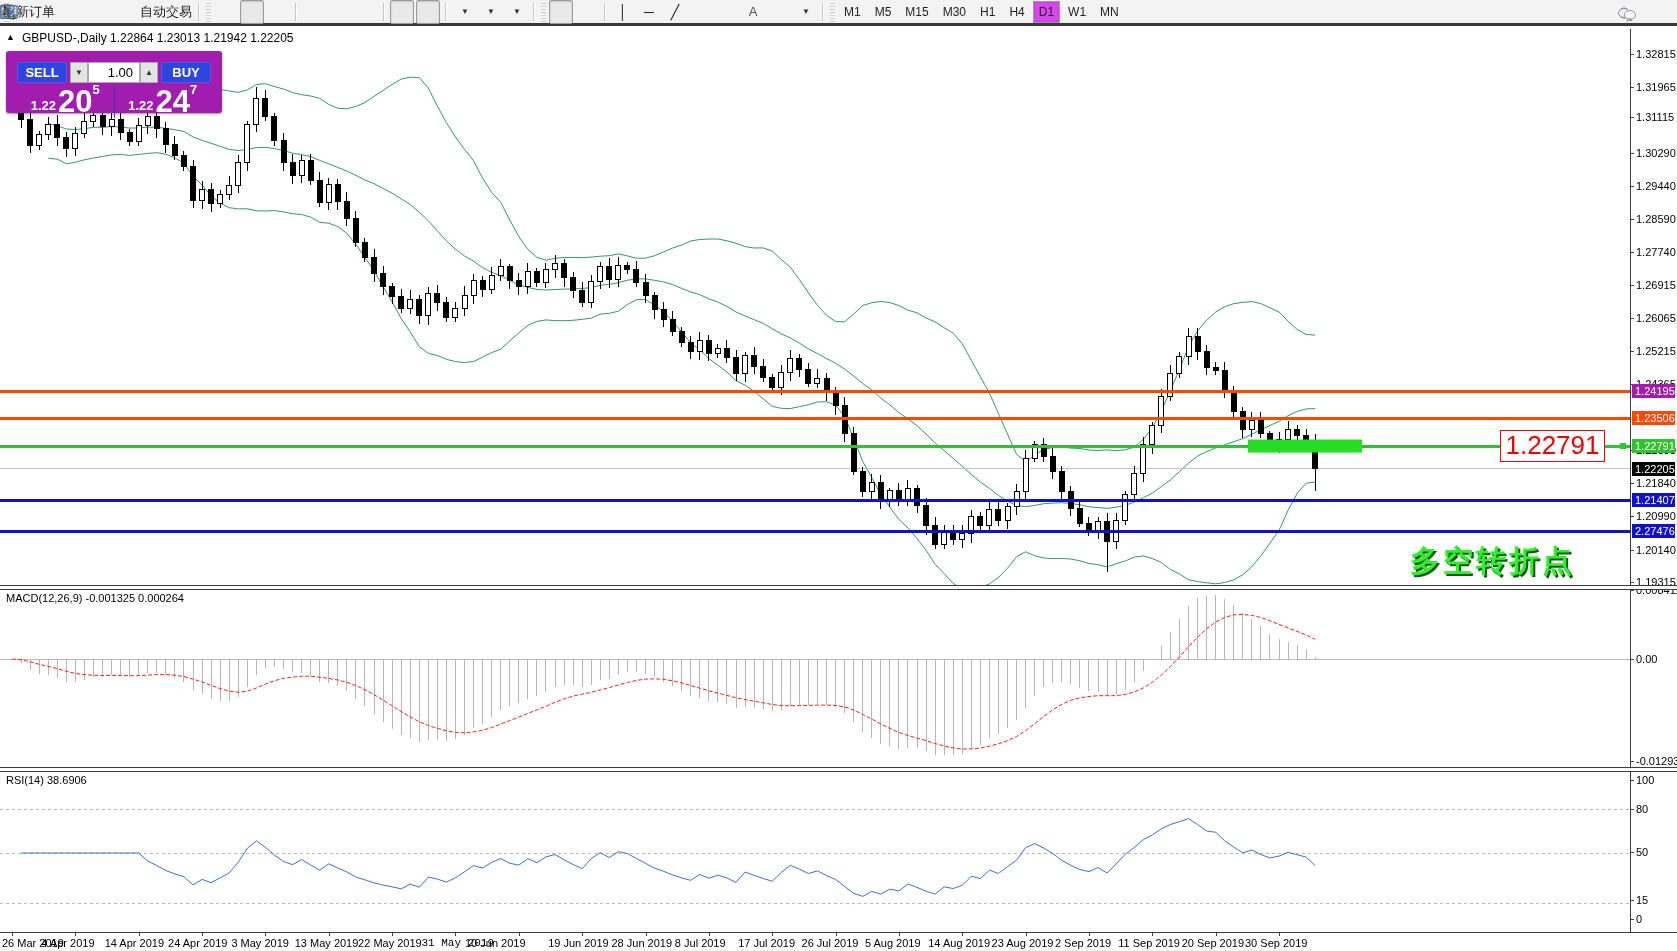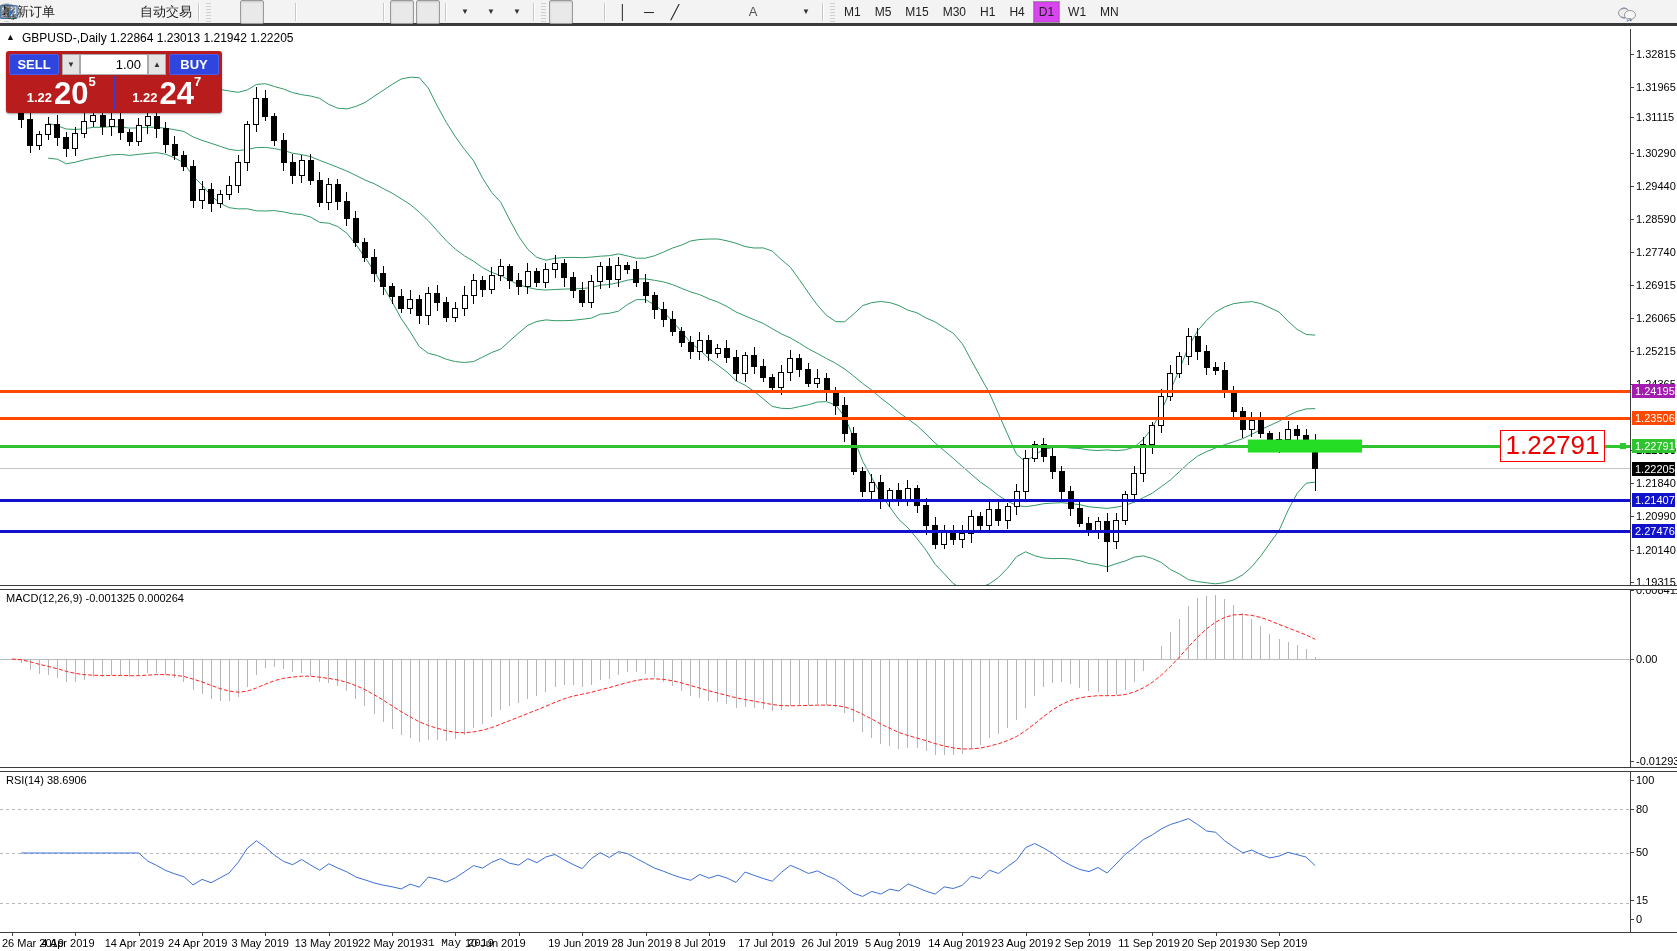--- a/index.html
+++ b/index.html
@@ -27,22 +27,22 @@
   .yt::before{content:"";position:absolute;left:-5px;top:6px;width:3px;height:1px;background:#444;}
   .lvl{position:absolute;left:1px;width:43px;font-size:11px;color:#fff;height:14px;line-height:14px;
        padding-left:3px;box-sizing:border-box;z-index:3;white-space:nowrap;}
   .dates{position:absolute;left:0;top:903px;width:1677px;height:20px;border-top:1px solid #3c3c3c;background:#fff;z-index:7;}
   .dt{position:absolute;top:4px;font-size:11px;color:#000;white-space:nowrap;}
   .dtick{position:absolute;top:0;width:1px;height:3px;background:#444;}
   .paneLabel{position:absolute;left:6px;font-size:11px;color:#000;z-index:4;white-space:nowrap;}
   
   .collapse{position:absolute;left:6px;top:3px;font-size:9px;color:#111;z-index:10;}
   .charttitle{position:absolute;left:22px;top:2px;font-size:12px;color:#000;z-index:10;}
-  .ocp{position:absolute;left:6px;top:22px;width:216px;height:62px;background:#b91c1c;border-radius:3px;z-index:10;
-       box-shadow:0 1px 2px rgba(0,0,0,.4);padding:3px;box-sizing:border-box;}
+  .ocp{position:absolute;left:6px;top:22px;width:216px;height:62px;background:#a21caf;border-radius:3px;z-index:10;
+       box-shadow:0 1px 2px rgba(0,0,0,.4);padding:11px;box-sizing:border-box;}
   .ocp .row{display:flex;height:21px;}
   .bbtn{background:#2e46dd;color:#fff;font-size:13px;font-weight:bold;border:1px solid #4a5ce8;border-radius:2px;
         width:48px;text-align:center;line-height:19px;}
   .volwrap{display:flex;flex:1;margin:0 3px;}
   .spin{width:16px;background:#e4e4e4;border:1px solid #aaa;color:#333;font-size:8px;text-align:center;line-height:19px;}
   .vol{flex:1;background:#fff;border:1px solid #aaa;font-size:13px;text-align:right;padding:0 6px;line-height:19px;color:#000;}
   .prices{display:flex;height:34px;margin-top:1px;color:#fff;}
   .pr{flex:1;display:flex;align-items:flex-end;justify-content:center;padding-bottom:1px;}
   .pr .sm{font-size:13px;font-weight:bold;margin-right:2px;margin-bottom:4px;}
   .pr .big{font-size:31px;font-weight:bold;line-height:30px;}
@@ -884,14 +884,15 @@
         <div class="dt" style="left: 1054.95px;">2 Sep 2019</div>
         <div class="dtick" style="left: 1152.3px;"></div>
         <div class="dt" style="left: 1118.3px;">11 Sep 2019</div>
         <div class="dtick" style="left: 1215.65px;"></div>
         <div class="dt" style="left: 1181.65px;">20 Sep 2019</div>
         <div class="dtick" style="left: 1279px;"></div>
         <div class="dt" style="left: 1245px;">30 Sep 2019</div>
       </div>
 
     <div class="redbox" style="top: 401.05px;">1.22791</div>
+    <div class="cntext">多空转折点</div>
   </div>
 </div>
 
 </body></html>

